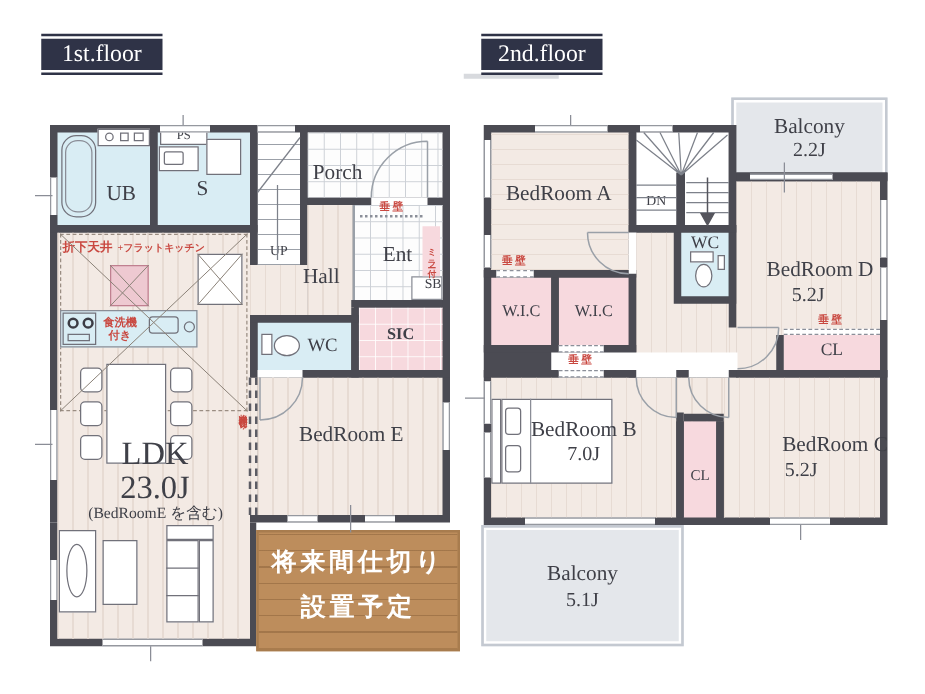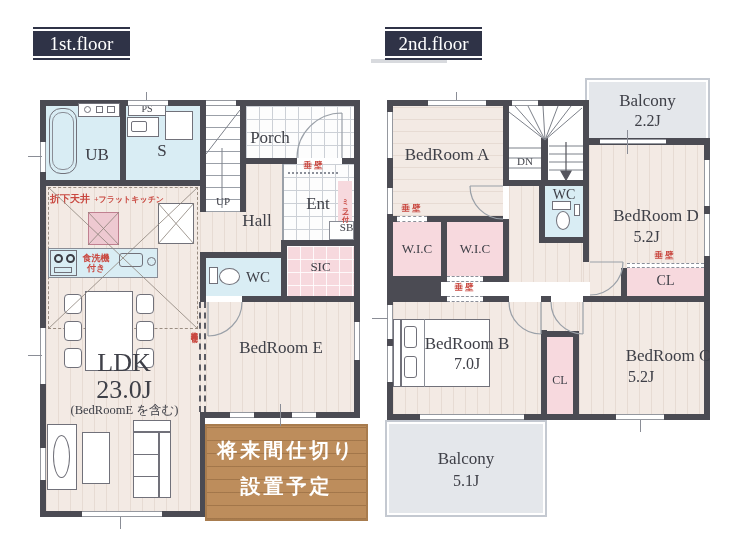--- a/index.html
+++ b/index.html
@@ -150,21 +150,21 @@
   <div class="winh" style="left:82px;top:511px;width:80px;"></div>
   <div class="winh" style="left:230px;top:412px;width:24px;"></div>
   <div class="winh" style="left:292px;top:412px;width:24px;"></div>
   <div class="winv" style="left:354px;top:322px;height:38px;"></div>
 
   <div class="lb" style="left:72px;top:146px;width:50px;font-size:17px;">UB</div>
   <div class="lb" style="left:140px;top:142px;width:44px;font-size:17px;">S</div>
   <div class="lb" style="left:230px;top:129px;width:80px;font-size:17px;">Porch</div>
   <div class="lb" style="left:288px;top:195px;width:60px;font-size:17px;">Ent</div>
   <div class="lb" style="left:227px;top:212px;width:60px;font-size:17px;">Hall</div>
-  <div class="lb" style="left:287px;top:260px;width:67px;font-size:13px;">SIC</div>
+  <div class="lb" style="left:287px;top:260px;width:67px;font-size:13px;font-weight:bold;">SIC</div>
   <div class="lb" style="left:232px;top:269px;width:52px;font-size:15px;">WC</div>
   <div class="lb" style="left:204px;top:196px;width:38px;font-size:11px;">UP</div>
   <div class="lb" style="left:84px;top:349px;width:80px;font-size:26px;">LDK</div>
   <div class="lb" style="left:74px;top:376px;width:100px;font-size:26px;">23.0J</div>
   <div class="lb" style="left:52px;top:404px;width:145px;font-size:12.5px;">(BedRoomE を含む)</div>
   <div class="lb" style="left:220px;top:339px;width:122px;font-size:17px;">BedRoom E</div>
 
   <div class="deck" style="left:205px;top:424px;width:163px;height:97px;"></div>
   <div class="lb" style="left:207px;top:440px;width:159px;font-size:20px;font-weight:bold;color:#fff;letter-spacing:3px;">将来間仕切り</div>
   <div class="lb" style="left:207px;top:476px;width:159px;font-size:20px;font-weight:bold;color:#fff;letter-spacing:3px;">設置予定</div>

